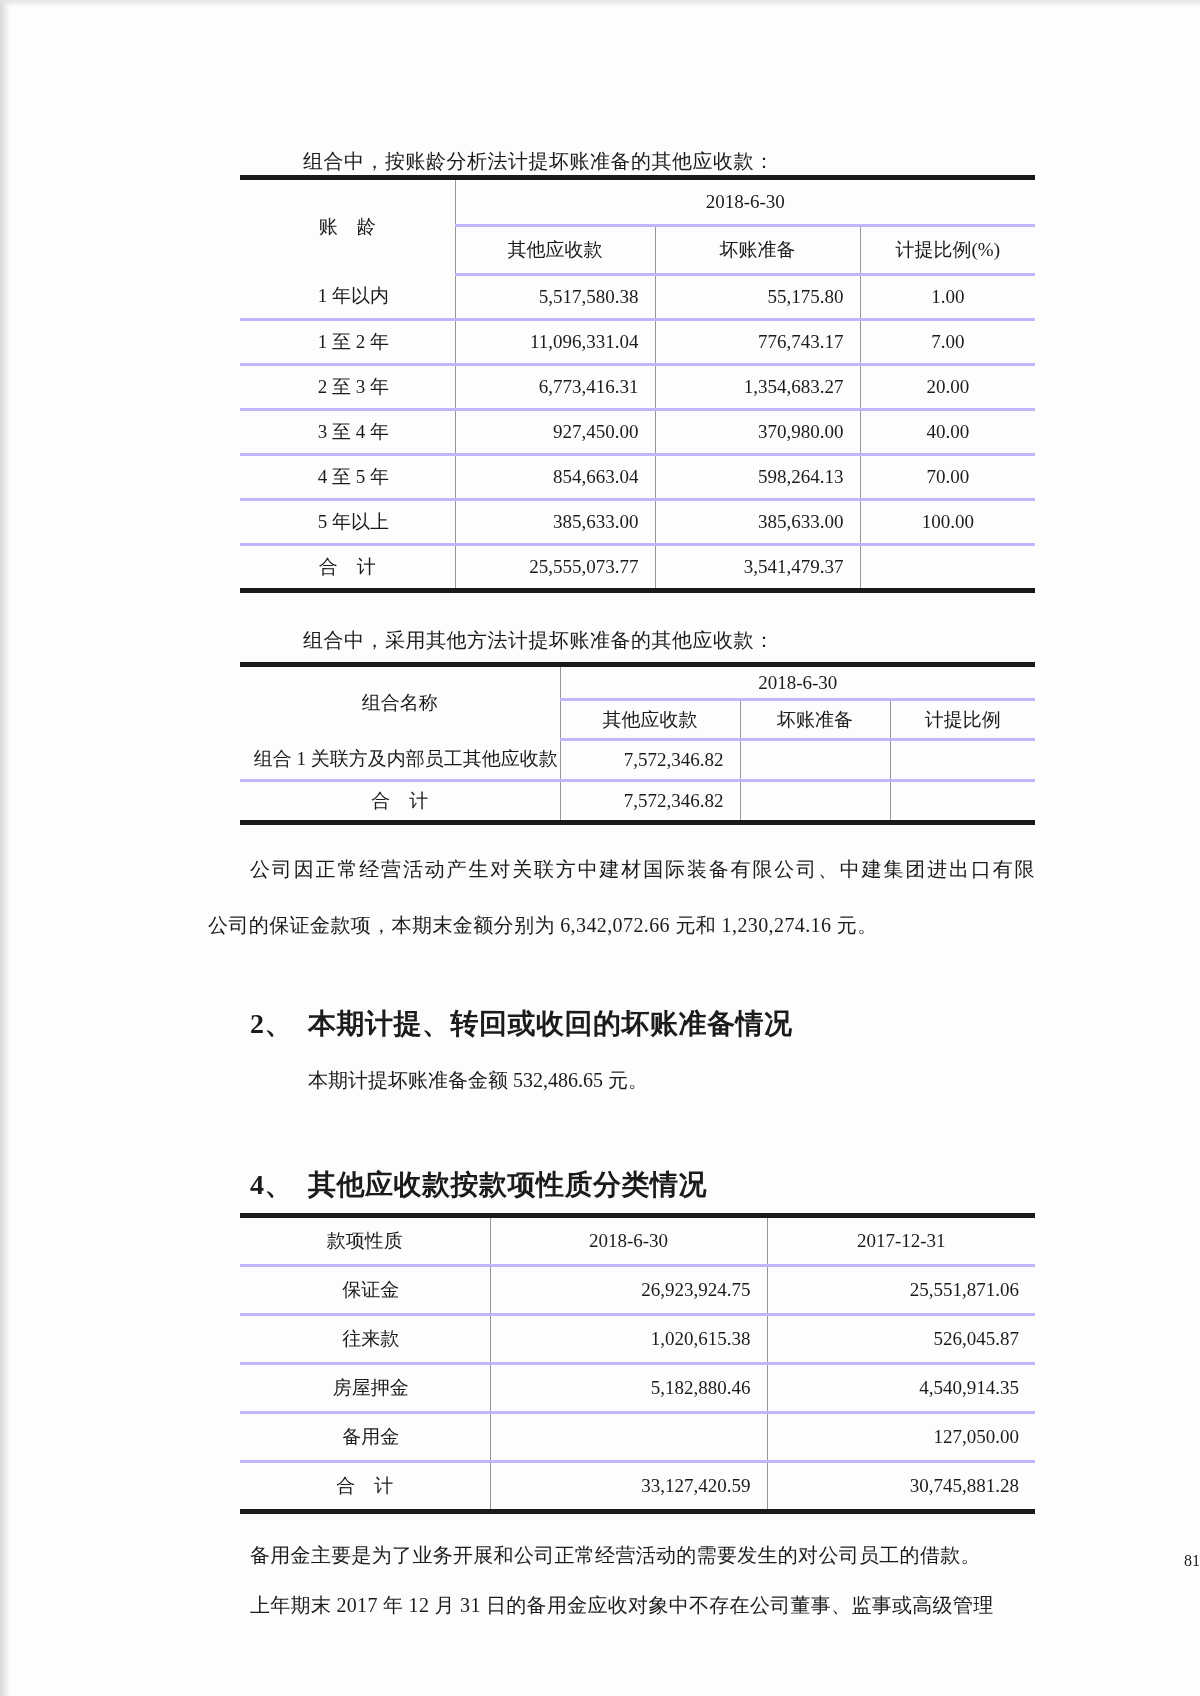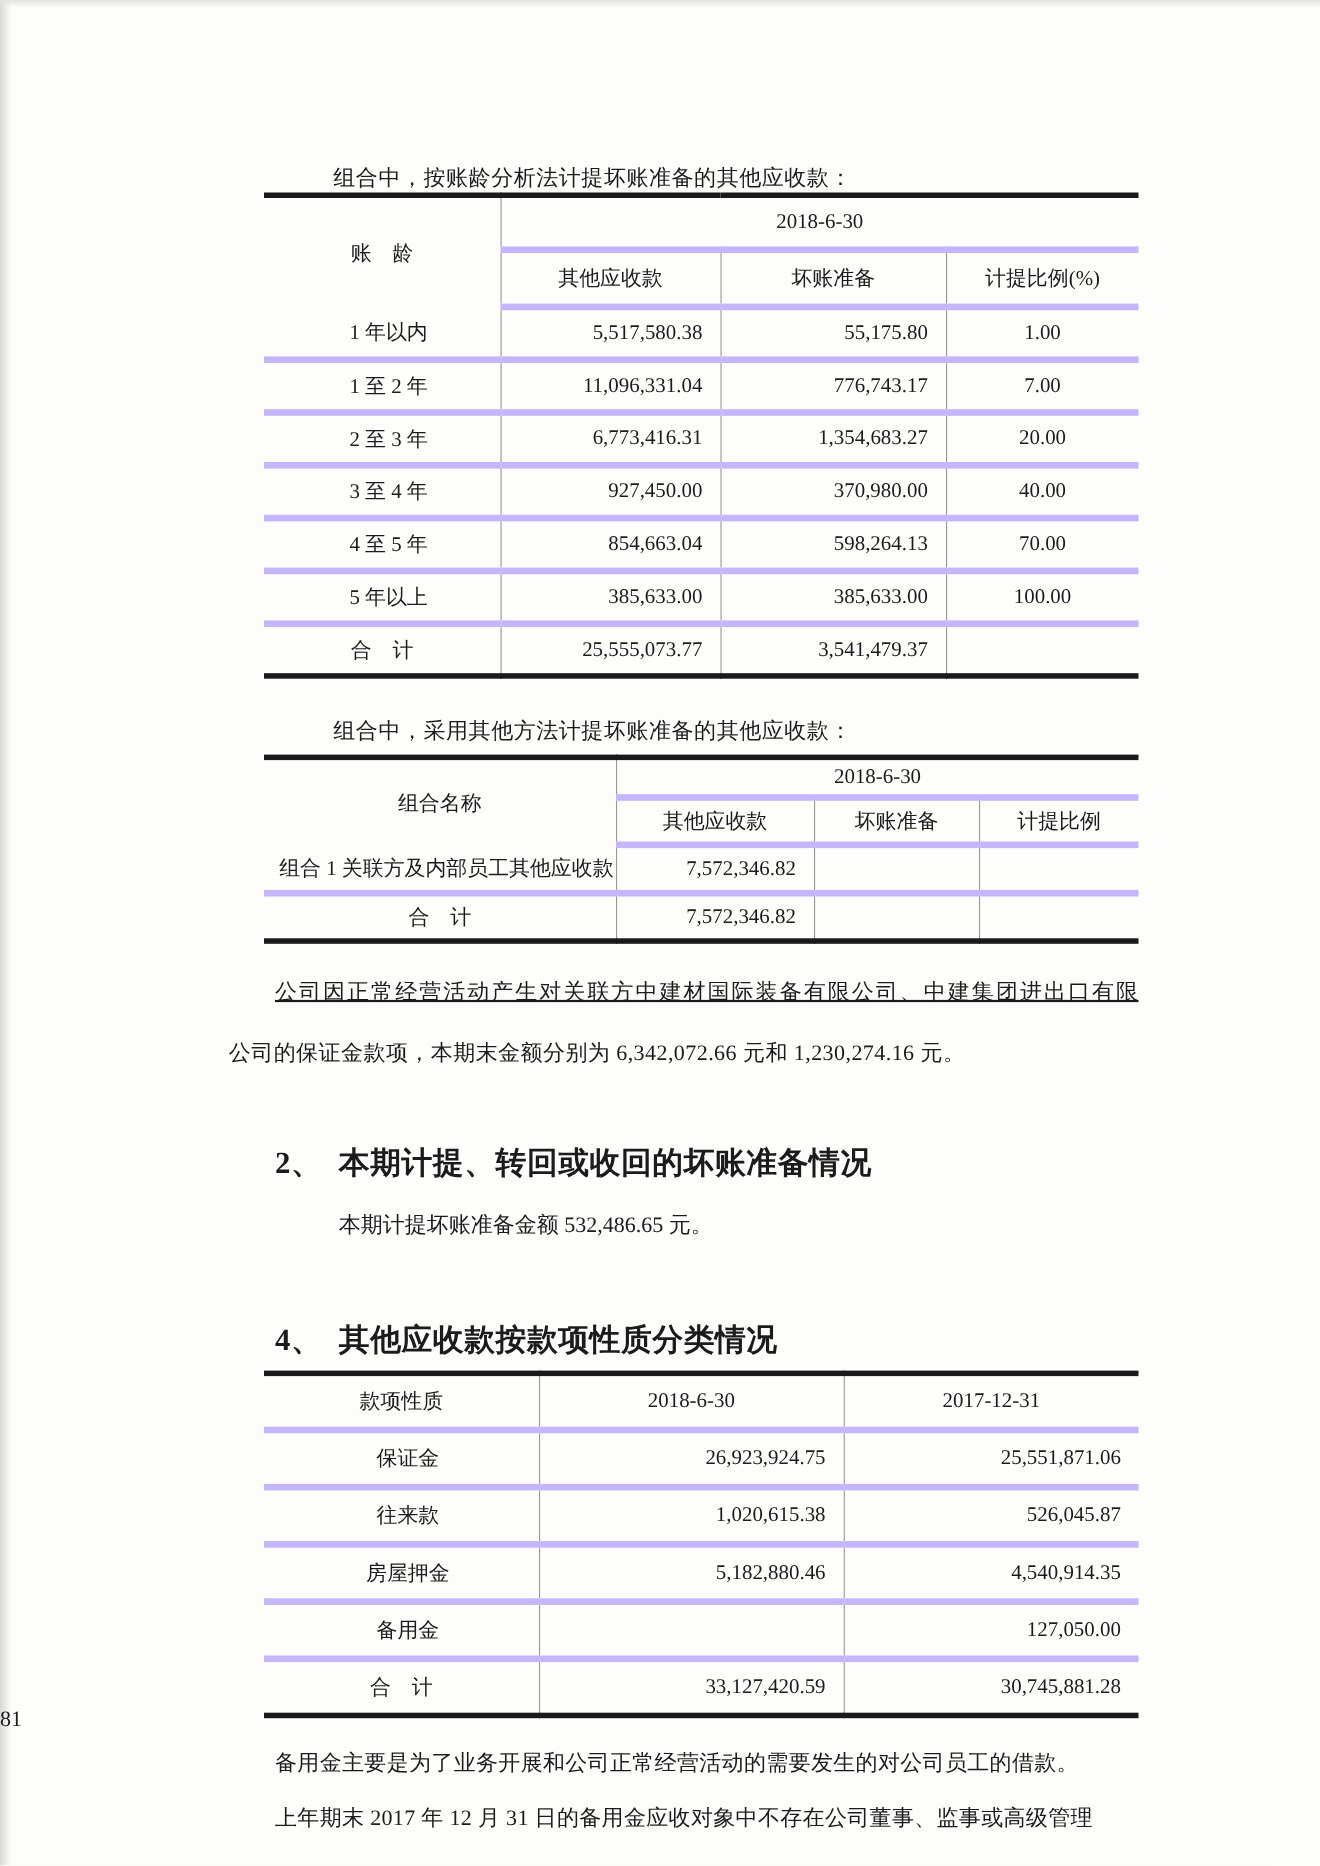--- a/index.html
+++ b/index.html
@@ -43,21 +43,21 @@
     border-bottom:5px solid #1a1a1a;
     font-size:19px;
   }
   td{
     padding:0;
     vertical-align:middle;
     overflow:hidden;
     white-space:nowrap;
   }
   .vr{border-right:1px solid #979797;}
-  .hb{border-bottom:6px solid #c4b5fd;}
+  .hb{border-bottom:3px solid #c4b5fd;}
   .c{text-align:center;}
   .l{text-align:center;padding-left:12px;}
   .r{text-align:right;padding-right:16px;}
   
   .t1 .rowdate td{height:44px;}
   .t1 .rowsub td{height:46px;}
   .t1 .rowdata td{height:42px;}
   
   .t2 .rowdate td{height:31px;}
   .t2 .rowsub td{height:37px;}
@@ -67,21 +67,20 @@
   .para{
     font-size:20px;
     line-height:56px;
     letter-spacing:.4px;
   }
   .para1{margin-top:16px;}
   .para1 .line1{
     padding-left:42px;
     text-align:justify;
     text-align-last:justify;
-    text-decoration:underline;
   }
   .heading{
     font-weight:bold;
     font-size:28px;
     margin-top:52px;
     letter-spacing:.5px;
   }
   .heading .h-num{display:inline-block;width:58px;padding-left:42px;}
   .sec-body{
     margin-top:24px;
@@ -93,22 +92,22 @@
   .para2{
     margin-top:16px;
     padding-left:42px;
     font-size:20px;
     line-height:50px;
     letter-spacing:.3px;
   }
   .page-num{
     position:absolute;
     top:1552px;left:0;width:1200px;
-    text-align:left;
-    font-size:20px;
+    text-align:right;
+    font-size:16px;
   }
 </style>
 </head>
 <body>
 
 <div class="page">
   <div class="scan-edge-left"></div>
   <div class="scan-edge-top"></div>
 
   <div class="content">

